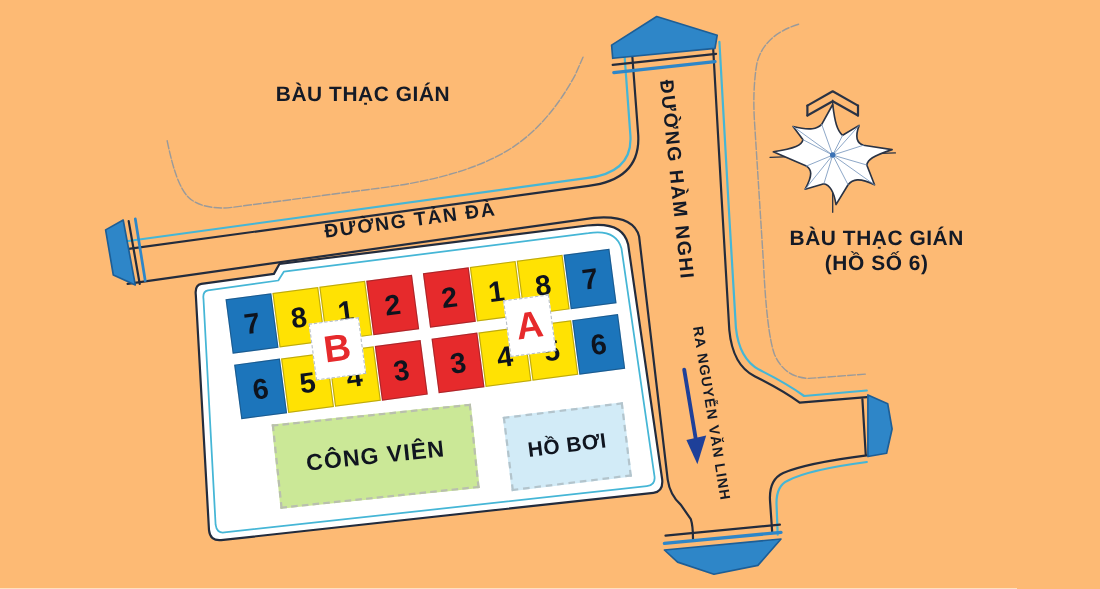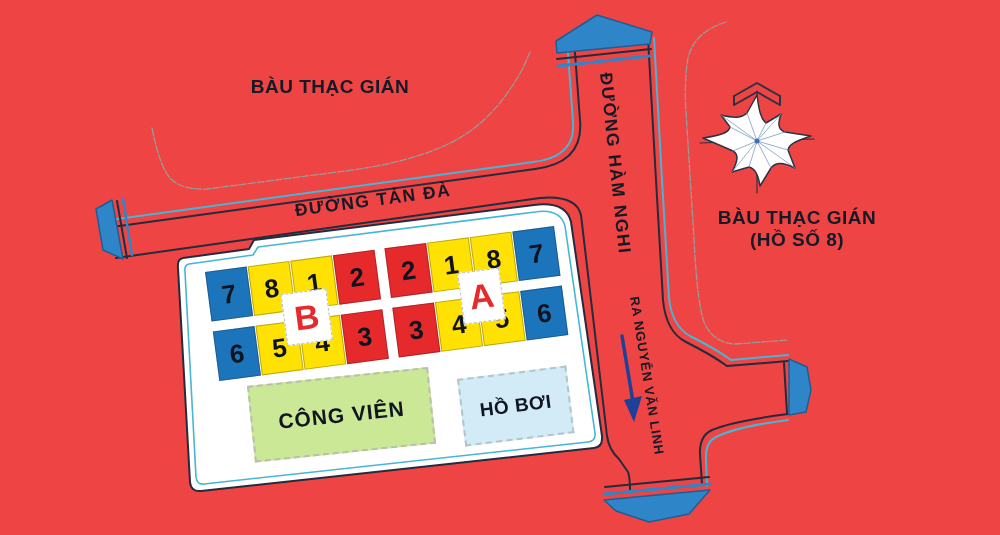--- a/index.html
+++ b/index.html
@@ -1,17 +1,17 @@
 <!DOCTYPE html>
 <html style="--c-yellow: #ffe203; --c-red: #e62a2c; --c-blue: #1c75bb; --c-letter: #e62a2c; --c-park: #cbe897; --c-pool: #d2ebf7;"><head>
 <meta charset="utf-8">
 <style>
   html,body{margin:0;padding:0;background:#ffffff;}
   .canvas{
-    position:relative;width:1000px;height:535px;background:#ef4444;overflow:hidden;
+    position:relative;width:1000px;height:535px;background:#fdba74;overflow:hidden;
     font-family:"Liberation Sans",sans-serif;color:#141a26;
   }
   .canvas svg{position:absolute;left:0;top:0;}
   .lbl{position:absolute;font-weight:bold;white-space:nowrap;}
   .lake-label{width:240px;text-align:center;font-size:19px;line-height:22px;letter-spacing:.5px;}
   .street{font-size:17.5px;letter-spacing:1.5px;}
   #tanda-label{left:278px;top:190px;width:190px;text-align:center;transform:rotate(-7.5deg);}
   #hamnghi-label{left:515px;top:153px;width:200px;text-align:center;transform:rotate(84deg);}
   #exit-label{left:567px;top:368px;width:160px;text-align:center;font-size:13px;letter-spacing:1px;transform:rotate(81deg);}
   #lake1-label{left:210px;top:76px;}
@@ -115,21 +115,21 @@
         <line x1="23" y1="-36" x2="23" y2="-45"></line>
       </g>
     </g>
   </svg>
 
   <div class="lbl lake-label" id="lake1-label">
     <div>BÀU THẠC GIÁN</div>
   </div>
   <div class="lbl lake-label" id="lake2-label">
     <div>BÀU THẠC GIÁN</div>
-    <div>(HỒ SỐ 8)</div>
+    <div>(HỒ SỐ 6)</div>
   </div>
 
   <div class="lbl street" id="tanda-label">ĐƯỜNG TẢN ĐÀ</div>
   <div class="lbl street" id="hamnghi-label">ĐƯỜNG HÀM NGHI</div>
   <div class="lbl" id="exit-label">RA NGUYỄN VĂN LINH</div>
 
   <div id="blocks">
     <div class="brow" id="row-top">
         <div class="bldg c-blue" style="left: 0px;">7</div>
         <div class="bldg c-yellow" style="left: 43px;">8</div>

